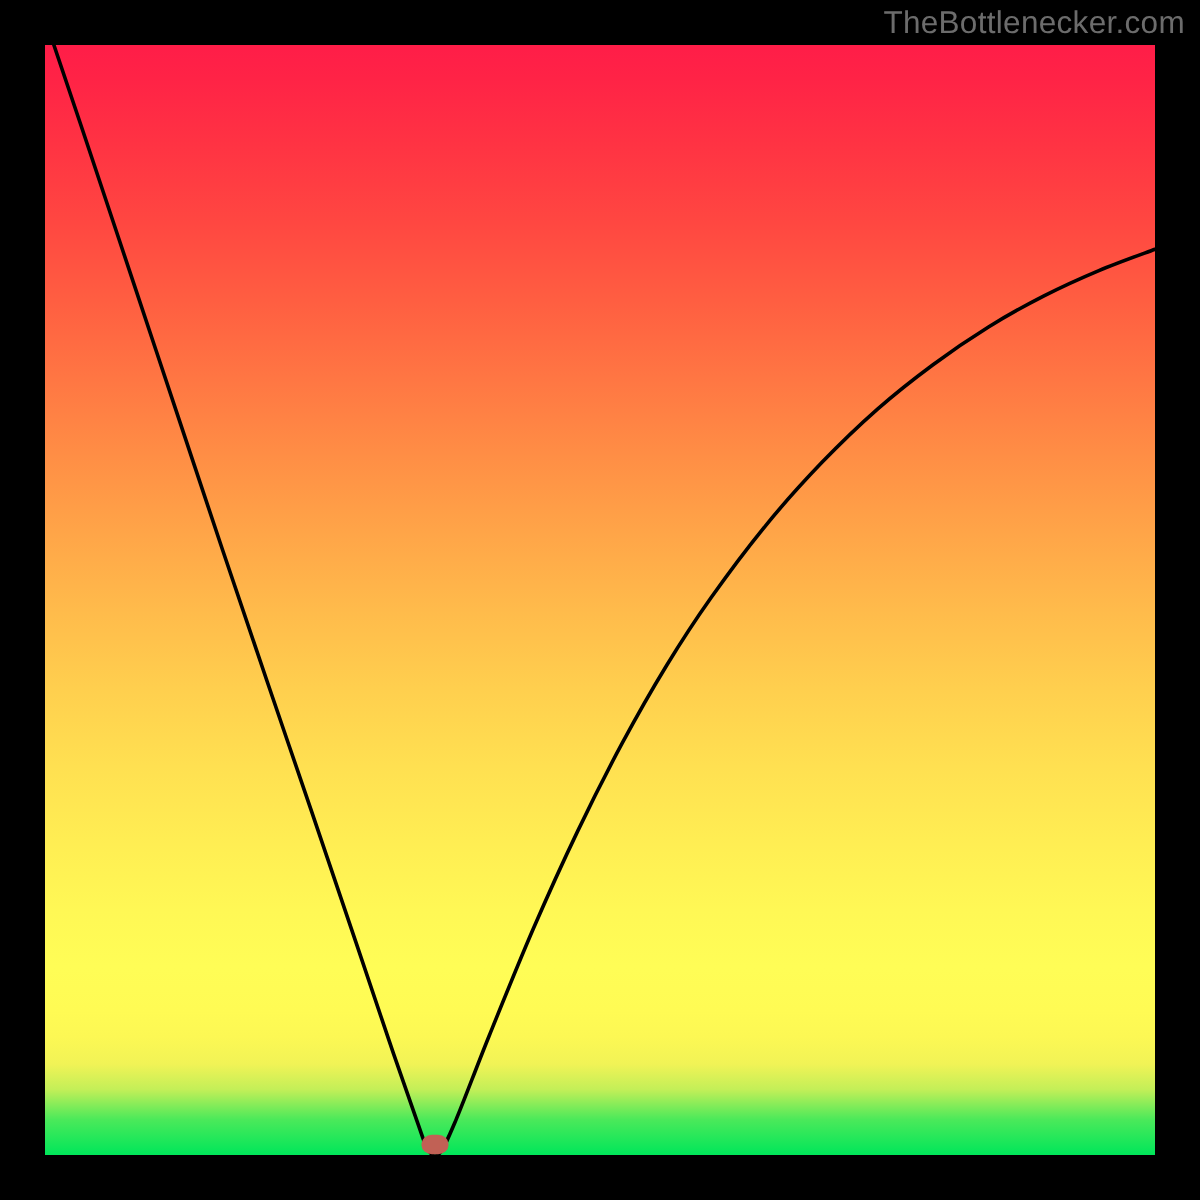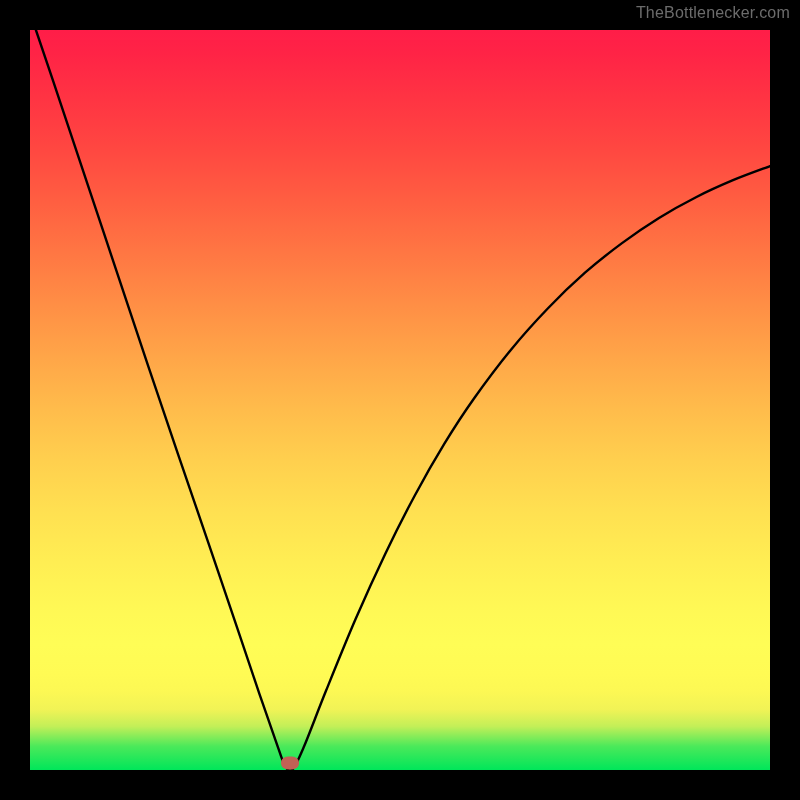--- a/index.html
+++ b/index.html
@@ -52,21 +52,21 @@
     left: 0;
     top: 0;
     width: 100%;
     height: 100%;
   }
   .attribution {
     position: absolute;
     top: 4px;
     right: 10px;
     color: #6c6c6c;
-    font-size: 16px;
+    font-size: 21px;
     font-weight: 400;
     letter-spacing: 0.2px;
     user-select: none;
   }
   .marker {
     position: absolute;
     width: 18px;
     height: 13px;
     background: #c16155;
     border-radius: 7px / 6px;

